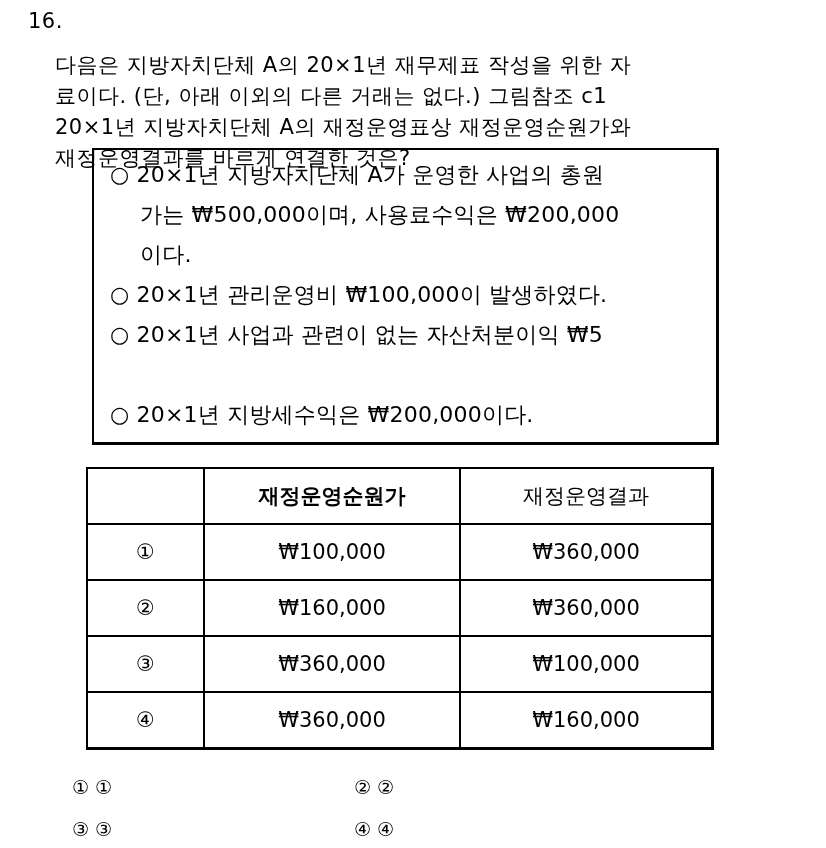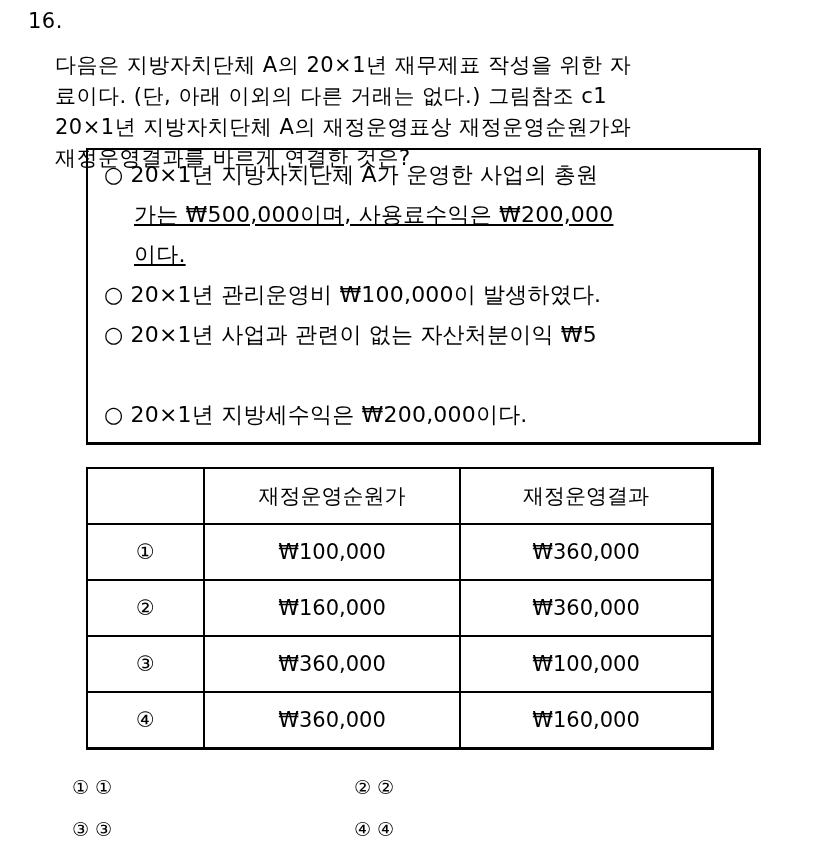--- a/index.html
+++ b/index.html
@@ -1,27 +1,27 @@
 <!DOCTYPE html>
 <html><head>
 <meta charset="utf-8">
 <style>
   html, body { margin:0; padding:0; background:#ffffff; }
   body { width:826px; height:848px; position:relative; overflow:hidden; color:#000; font-family:"DejaVu Sans", sans-serif; }
   .q-stem { position:absolute; left:28px; top:6px; width:760px; font-size:21px; line-height:31px; letter-spacing:0.5px; }
   .q-stem .num { position:absolute; left:0; top:0; }
   .q-stem .line { position:absolute; left:27px; white-space:nowrap;margin-top:44px; }
-  .info-box { position:absolute; left:86px; top:148px; width:622px; height:292px; border:2px solid #000; border-right-width:3px; border-bottom-width:3px; box-sizing:content-box;padding-left:48px; }
+  .info-box { position:absolute; left:92px; top:148px; width:622px; height:292px; border:2px solid #000; border-right-width:3px; border-bottom-width:3px; box-sizing:content-box; }
   .info-box .row { position:absolute; left:16px; white-space:nowrap; font-size:22px; letter-spacing:0.2px; font-family:"DejaVu Sans", sans-serif; }
-  .info-box .cont { left:46px;text-decoration:underline; }
+  .info-box .cont { left:46px; }
   table.ans { position:absolute; left:86px; top:467px; border-collapse:collapse; font-size:21px; }
   table.ans td, table.ans th { border:2px solid #000; text-align:center; font-weight:normal; padding:0; }
   table.ans tr { height:56px; }
   table.ans .c0 { width:115px; }
-  table.ans .c1 { width:254px; }
+  table.ans .c1 { width:254px;font-weight:bold; }
   table.ans .c2 { width:250px; }
   table.ans { border-right:3px solid #000; border-bottom:3px solid #000; }
   .choices { position:absolute; left:72px; top:776px; font-size:19px; }
   .choice { position:absolute; white-space:nowrap;text-align:right; }
 </style>
 </head>
 <body>
 
 <div class="q-stem">
   <span class="num">16.</span>

